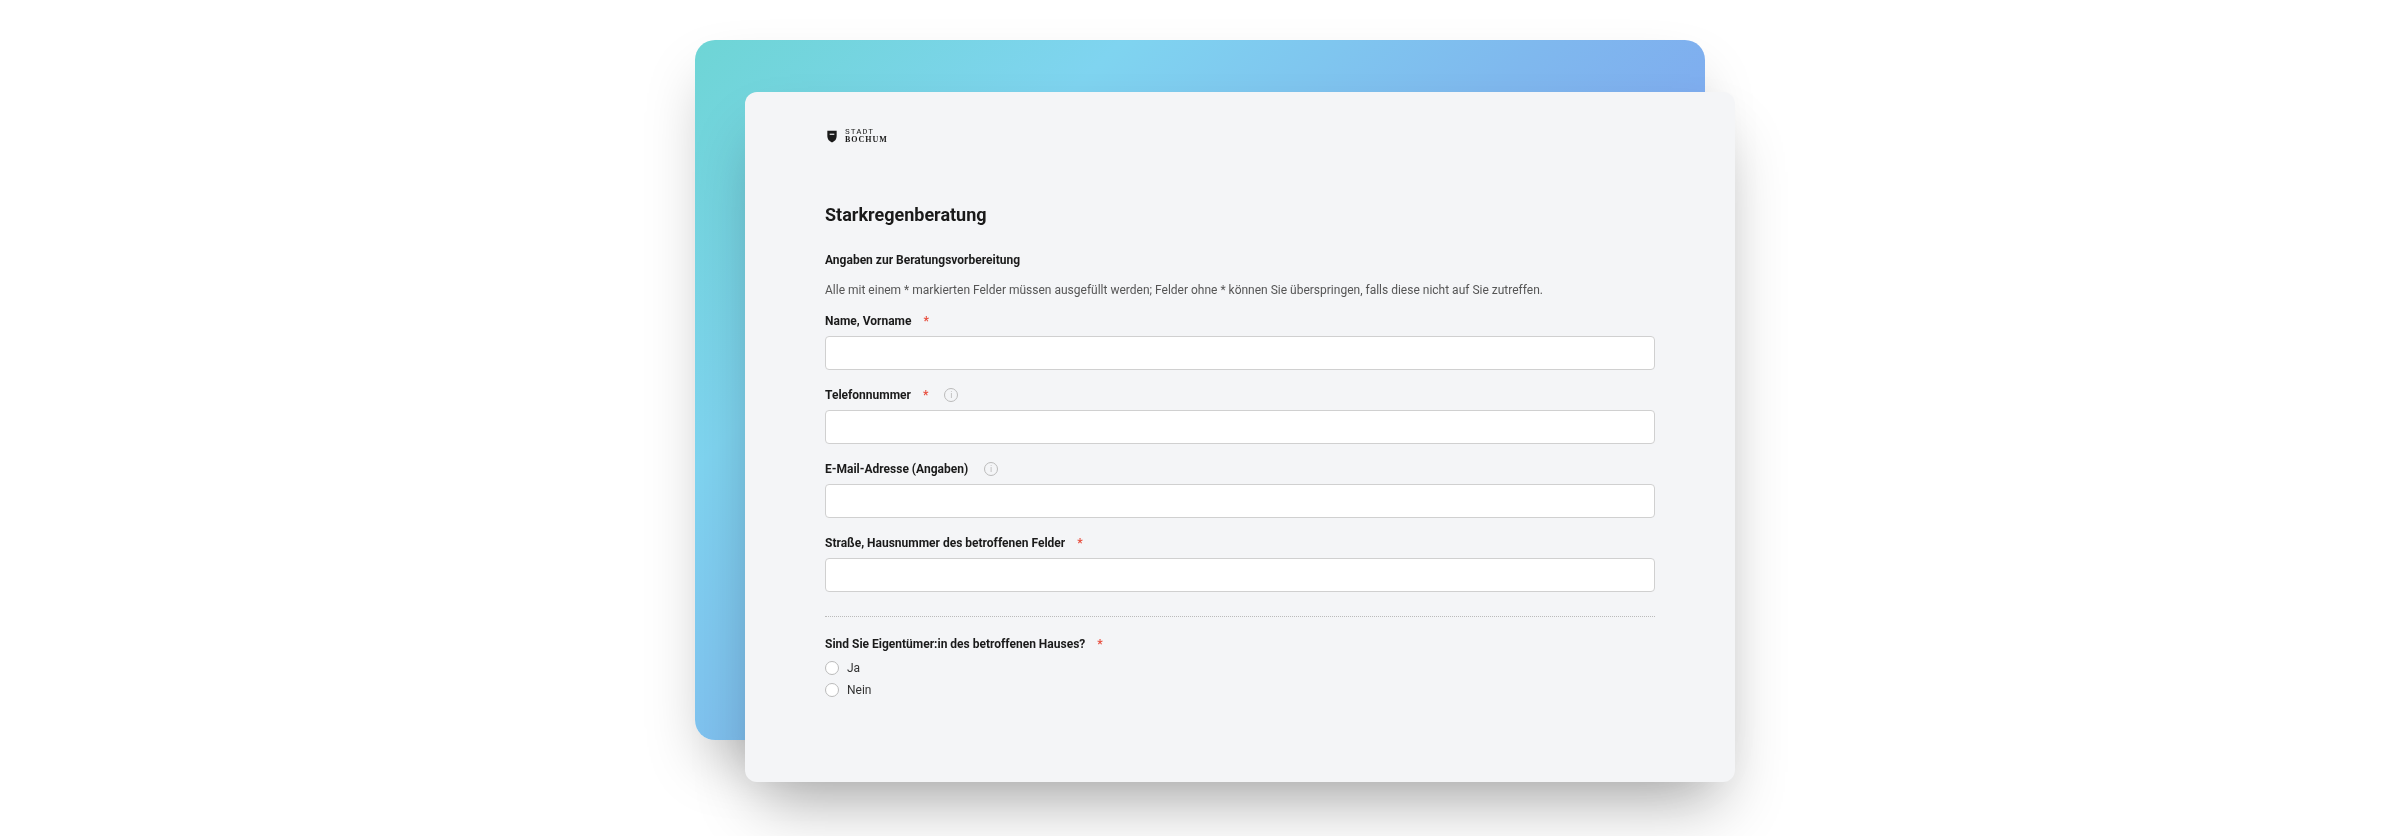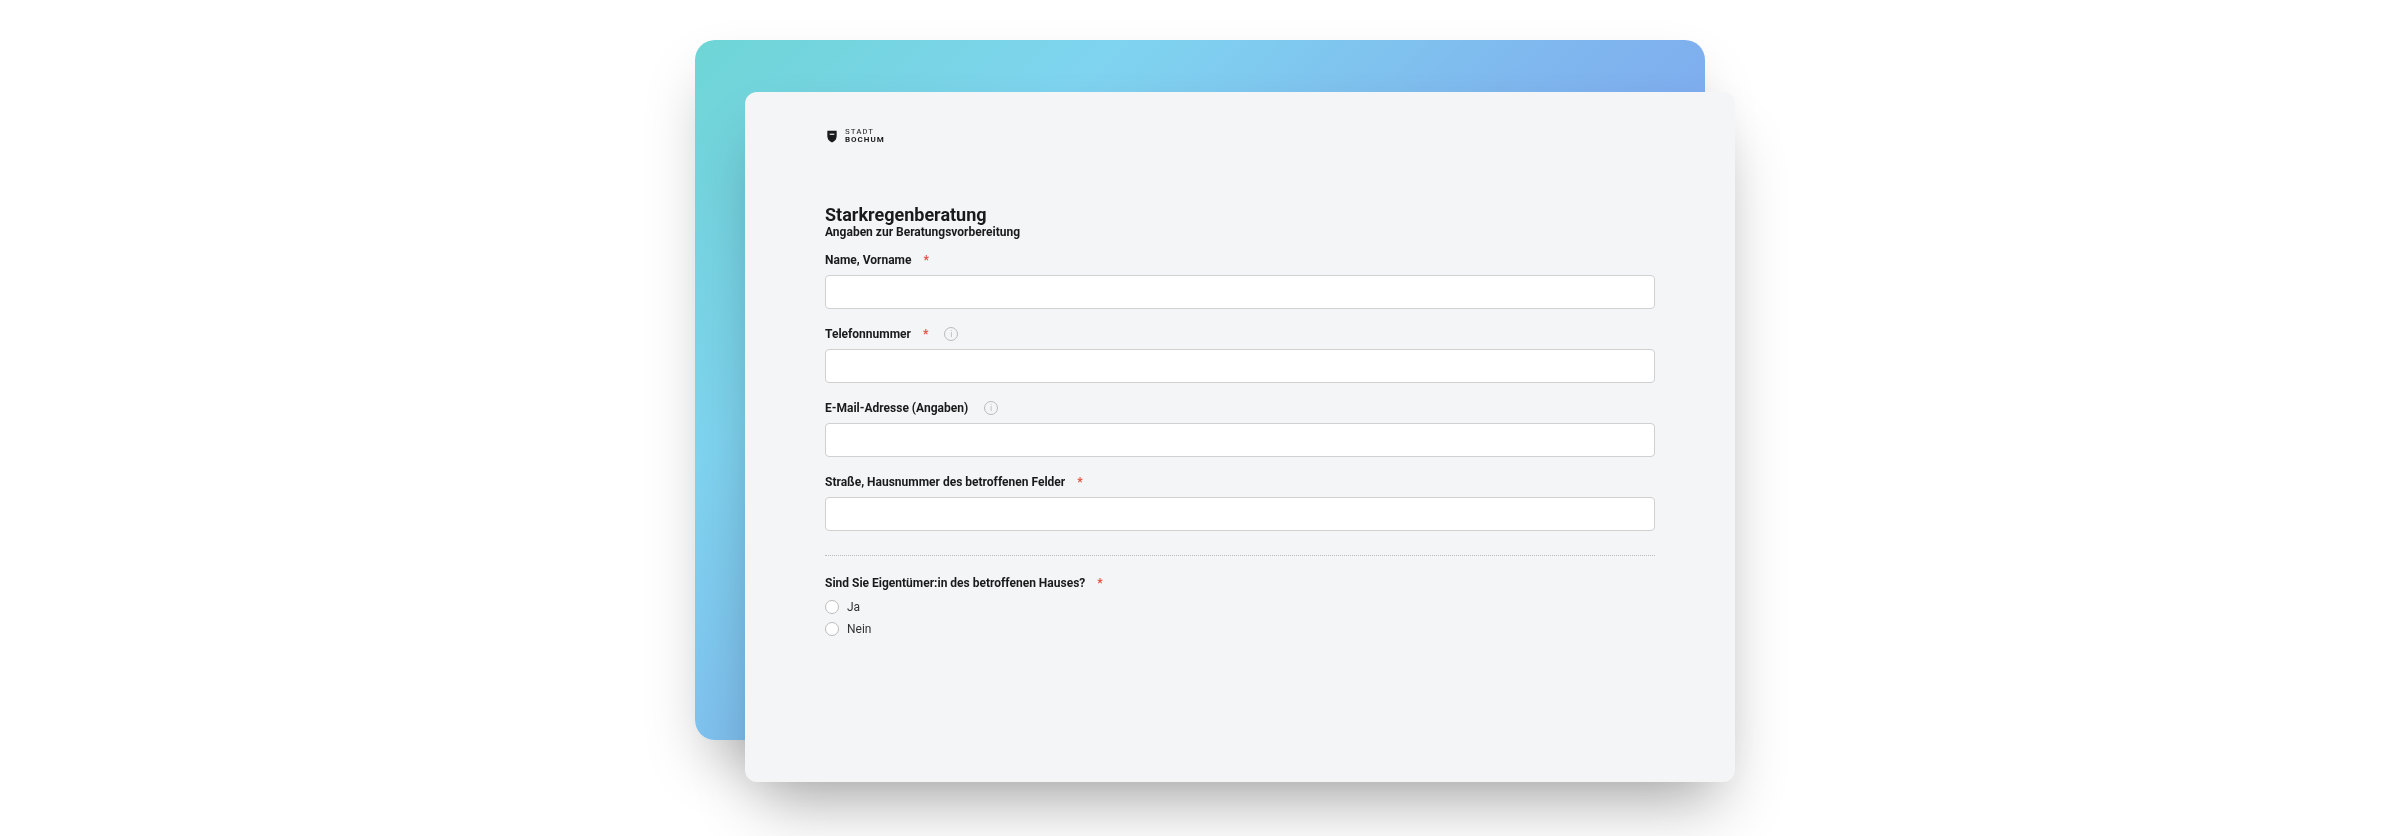--- a/index.html
+++ b/index.html
@@ -82,26 +82,28 @@
       letter-spacing: 1px;
       color: #1a1a1a;
       font-family: Liberation Mono, monospace;
     }
 
     .logo-line2 {
       font-size: 8px;
       font-weight: 700;
       letter-spacing: 1px;
       color: #1a1a1a;
+      font-family: Liberation Serif, serif;
     }
 
     .form-title {
       font-size: 18px;
       font-weight: 700;
       color: #1a1a1a;
+      margin-bottom: 28px;
     }
 
     .section-title {
       font-size: 12px;
       font-weight: 700;
       color: #1a1a1a;
       margin-bottom: 14px;
     }
 
     .description {
@@ -207,20 +209,21 @@
       <span class="logo-text">
         <span class="logo-line1">STADT</span>
         <span class="logo-line2">BOCHUM</span>
       </span>
     </div>
 
     <h1 class="form-title">Starkregenberatung</h1>
 
     <h2 class="section-title">Angaben zur Beratungsvorbereitung</h2>
 
+    <p class="description">Alle mit einem * markierten Felder müssen ausgefüllt werden; Felder ohne * können Sie überspringen, falls diese nicht auf Sie zutreffen.</p>
 
     <div class="field-group">
       <div class="field-label">
         <span>Name, Vorname</span>
         <span class="required">*</span>
       </div>
       <input type="text" class="text-input" value="" style="">
     </div>
 
     <div class="field-group">

